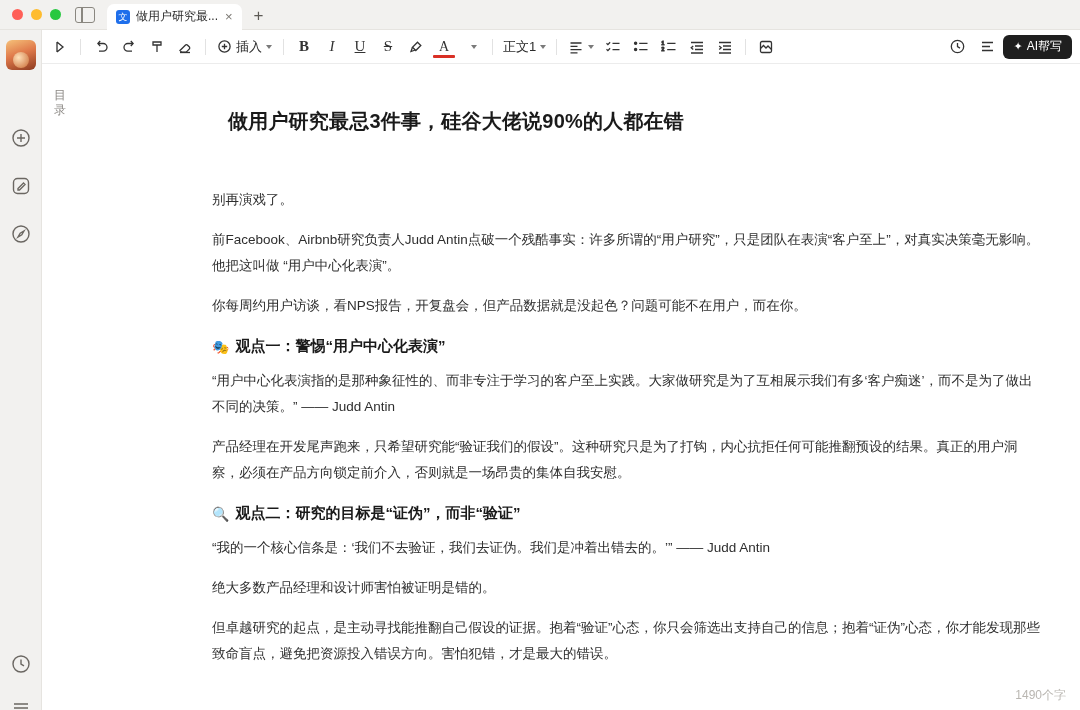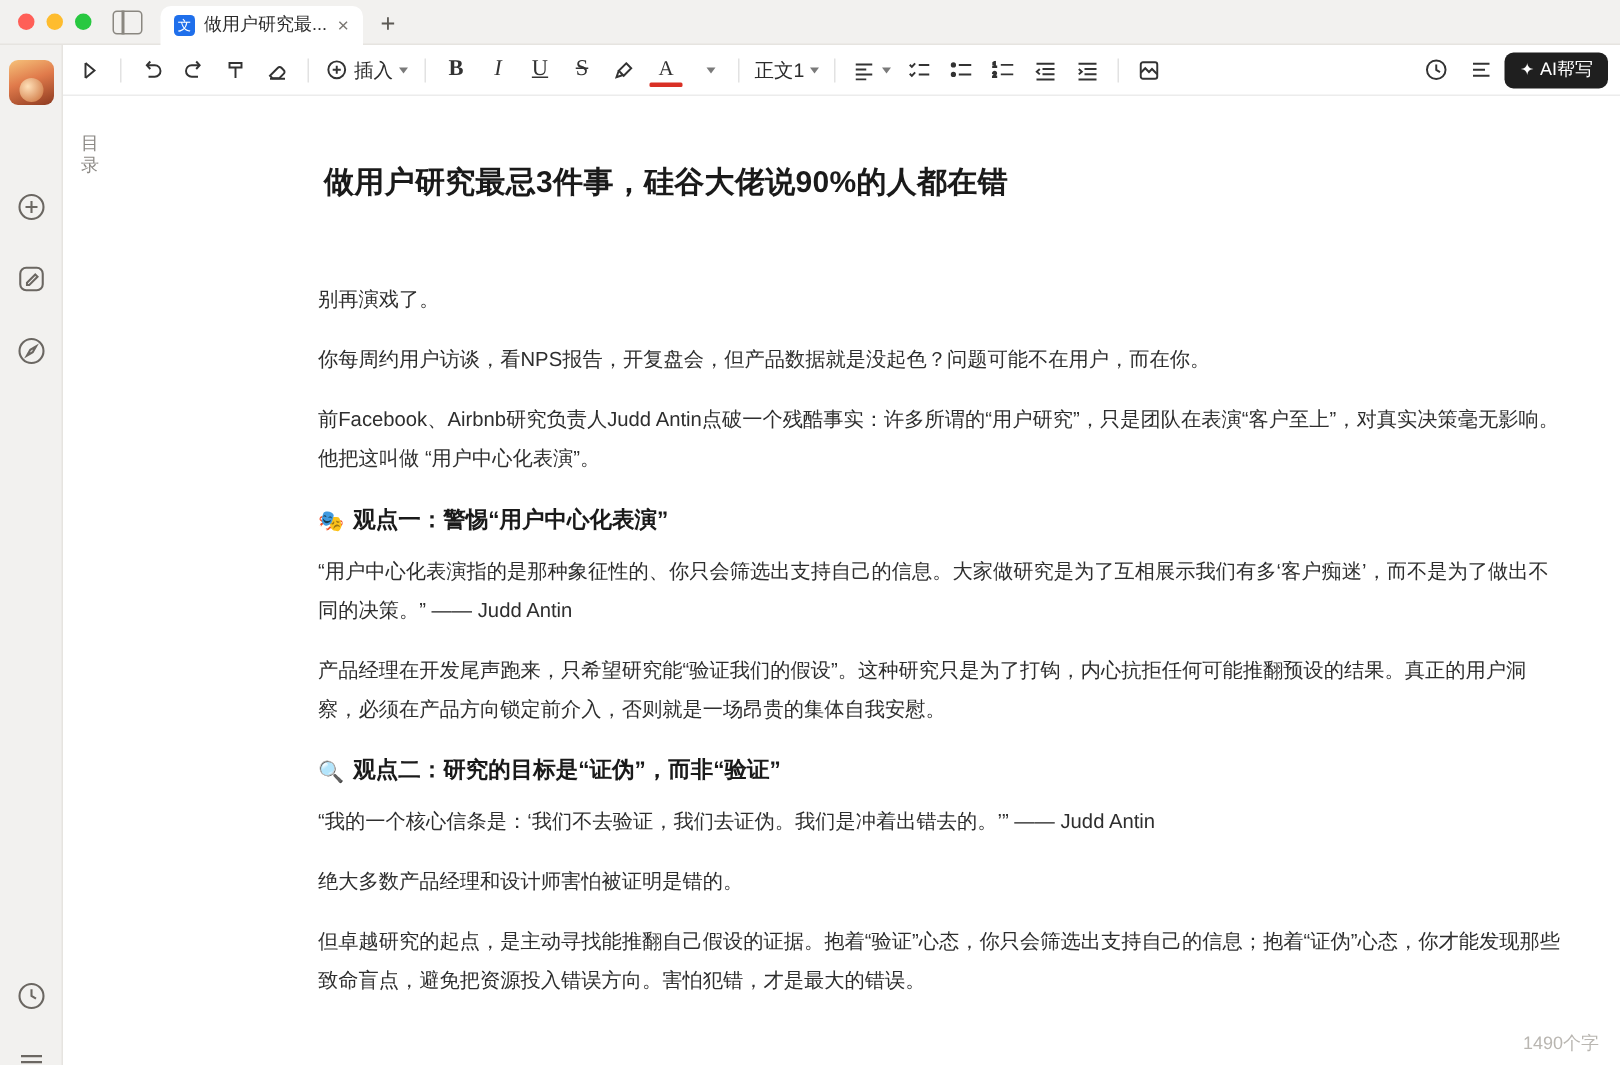--- a/index.html
+++ b/index.html
@@ -130,21 +130,21 @@
   }
 
   
   .doc {
     position: absolute; top: 64px; left: 172px; width: 908px; height: 646px;
     background: #fff; overflow: hidden;
   }
   .doc-inner { padding: 44px 38px 0 40px; }
   h1.doc-title {
     font-size: 20px; font-weight: 700; color: #1a1a1a;
-    margin: 0 0 52px 4px; letter-spacing: 0.2px;
+    margin: 0 0 52px 16px; letter-spacing: 0.2px;
   }
   p.para {
     font-size: 13.5px; line-height: 26px; color: #2e2e2e;
     margin: 11px 0 14px 0;
   }
   h2.head {
     font-size: 15px; font-weight: 700; color: #1a1a1a;
     margin: 18px 0 12px 0; display: flex; align-items: center; gap: 6px;
   }
   .emoji { font-size: 14px; }
@@ -334,27 +334,27 @@
 
   <div class="toc">
     <div class="toc-label">目录</div>
   </div>
 
   <div class="doc">
     <div class="doc-inner">
       <h1 class="doc-title">做用户研究最忌3件事，硅谷大佬说90%的人都在错</h1>
       <div id="blocks">
           <p class="para">别再演戏了。</p>
+          <p class="para">前Facebook、Airbnb研究负责人Judd Antin点破一个残酷事实：许多所谓的“用户研究”，只是团队在表演“客户至上”，对真实决策毫无影响。他把这叫做 “用户中心化表演”。</p>
           <p class="para">你每周约用户访谈，看NPS报告，开复盘会，但产品数据就是没起色？问题可能不在用户，而在你。</p>
-          <p class="para">前Facebook、Airbnb研究负责人Judd Antin点破一个残酷事实：许多所谓的“用户研究”，只是团队在表演“客户至上”，对真实决策毫无影响。他把这叫做 “用户中心化表演”。</p>
           <h2 class="head">
             <span class="emoji">🎭</span>
             <span>观点一：警惕“用户中心化表演”</span>
           </h2>
-          <p class="para">“用户中心化表演指的是那种象征性的、你只会筛选出支持自己的信息。大家做研究是为了互相展示我们有多‘客户痴迷’，而不是为了做出不同的决策。” —— Judd Antin</p>
+          <p class="para">“用户中心化表演指的是那种象征性的、而非专注于学习的客户至上实践。大家做研究是为了互相展示我们有多‘客户痴迷’，而不是为了做出不同的决策。” —— Judd Antin</p>
           <p class="para">产品经理在开发尾声跑来，只希望研究能“验证我们的假设”。这种研究只是为了打钩，内心抗拒任何可能推翻预设的结果。真正的用户洞察，必须在产品方向锁定前介入，否则就是一场昂贵的集体自我安慰。</p>
           <h2 class="head">
             <span class="emoji">🔍</span>
             <span>观点二：研究的目标是“证伪”，而非“验证”</span>
           </h2>
           <p class="para">“我的一个核心信条是：‘我们不去验证，我们去证伪。我们是冲着出错去的。’” —— Judd Antin</p>
           <p class="para">绝大多数产品经理和设计师害怕被证明是错的。</p>
           <p class="para">但卓越研究的起点，是主动寻找能推翻自己假设的证据。抱着“验证”心态，你只会筛选出支持自己的信息；抱着“证伪”心态，你才能发现那些致命盲点，避免把资源投入错误方向。害怕犯错，才是最大的错误。</p>
         </div>
     </div>

